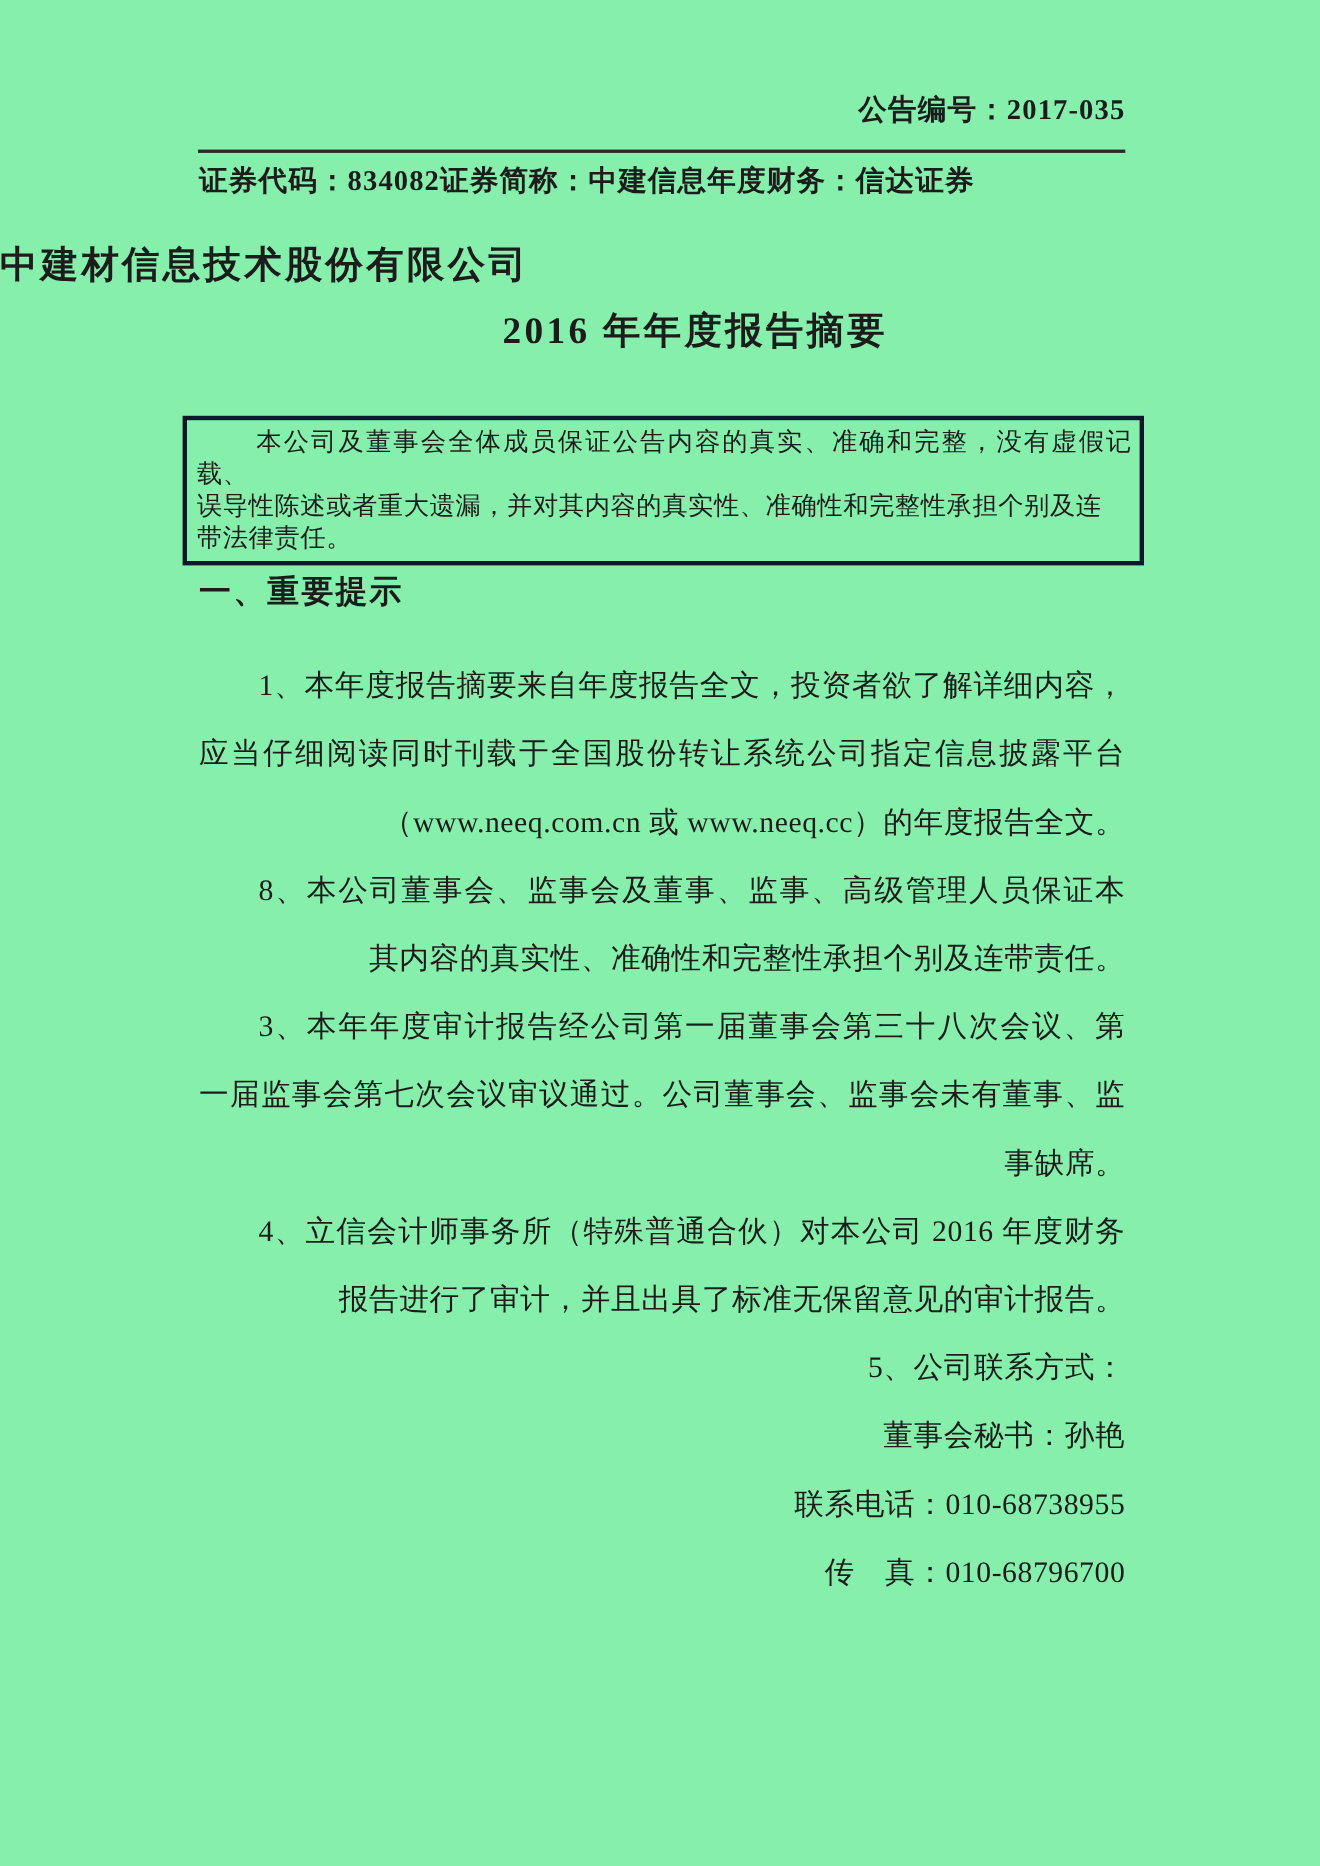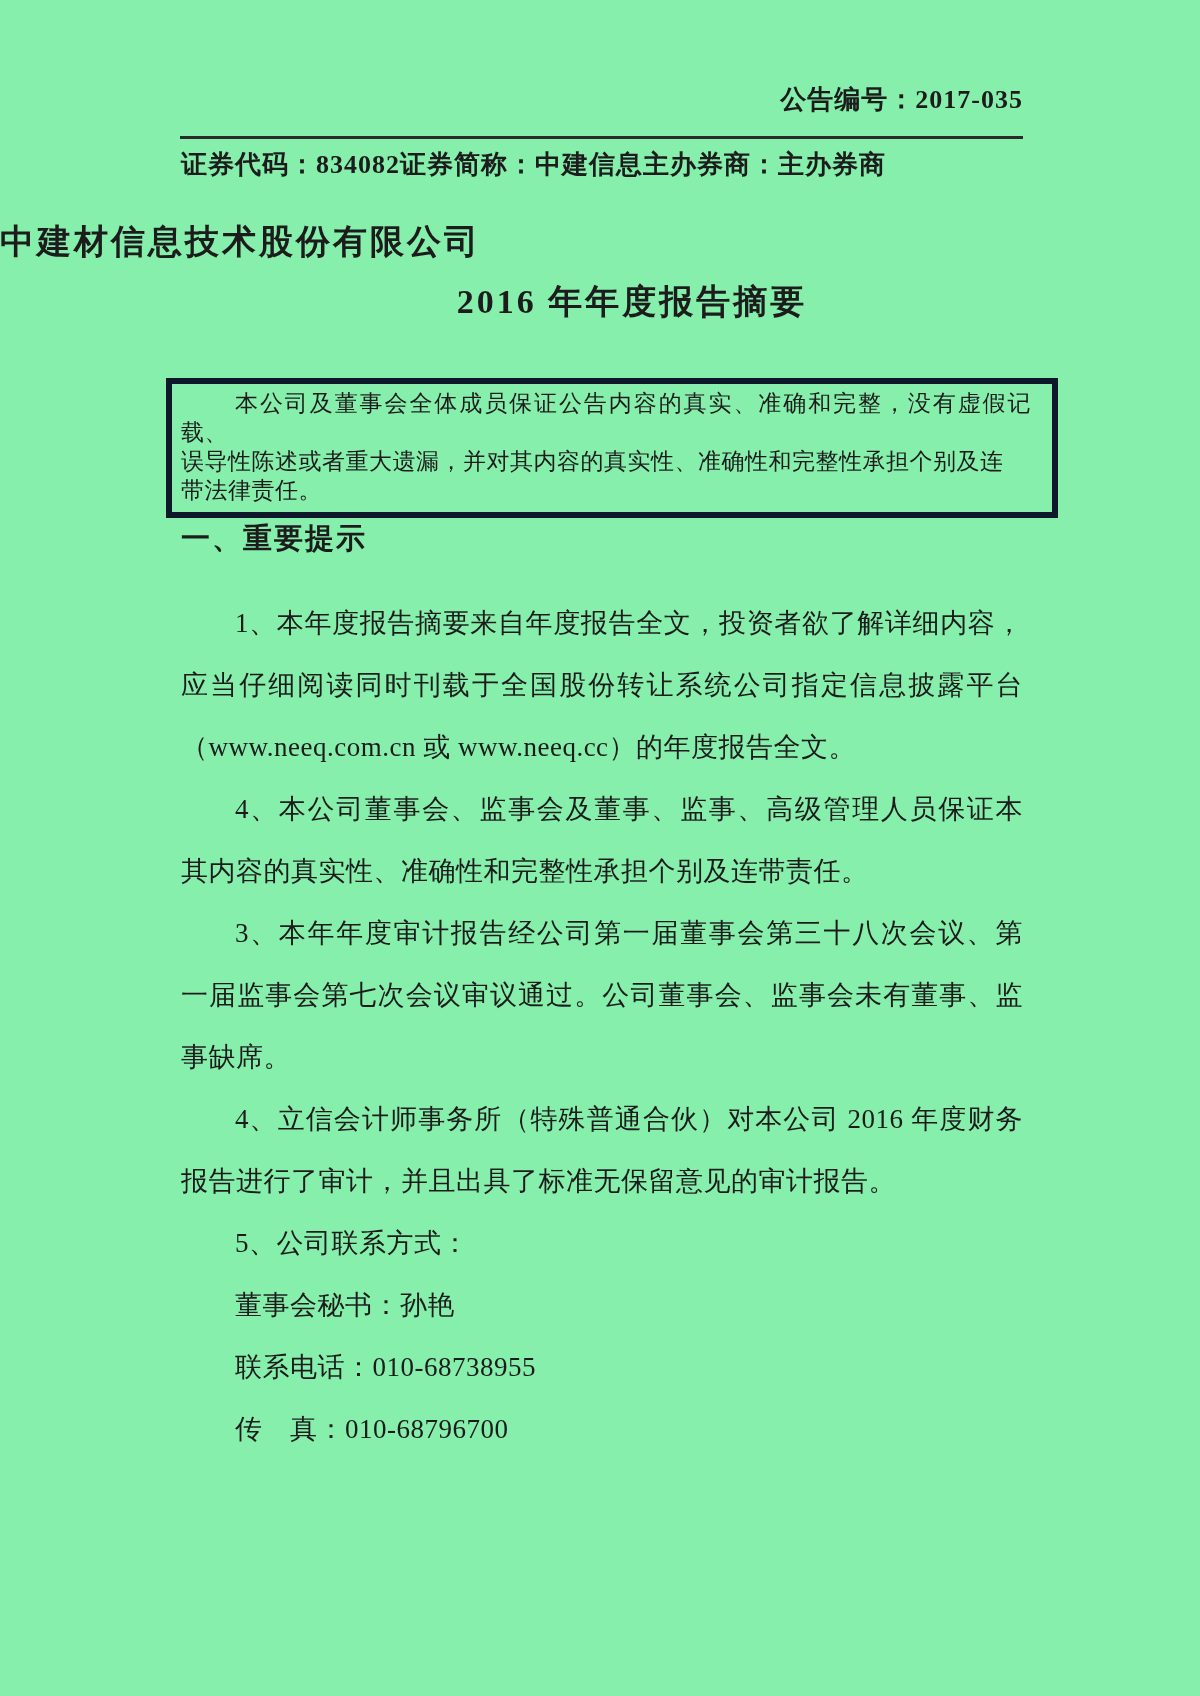--- a/index.html
+++ b/index.html
@@ -63,22 +63,22 @@
     line-height: 44px;
     font-weight: 700;
     letter-spacing: 3px;
     margin-left: 32px;
   }
   .disclaimer-box {
     position: absolute;
     top: 378px;
     left: 166px;
     width: 850px;
-    border: 6px solid #0f172a;
-    padding: 5px 21px 7px 9px;
+    border: 4px solid #0f172a;
+    padding: 5px 7px 7px 9px;
     font-size: 23px;
     line-height: 29px;
     letter-spacing: 0.5px;
   }
   .disclaimer-box .ln { text-align: justify; }
   .section-heading {
     position: absolute;
     top: 518px;
     left: 181px;
     font-size: 29px;
@@ -88,58 +88,58 @@
   }
   .body-text {
     position: absolute;
     top: 592px;
     left: 181px;
     width: 842px;
     font-size: 27px;
     line-height: 62px;
     letter-spacing: 0.5px;
   }
-  .ln { white-space: normal; }
+  .ln { white-space: normal; text-align: right; }
   .ind { text-indent: 54px; }
   .fill { text-align: justify; text-align-last: justify; }
 </style>
 </head>
 <body>
 
 <div class="page">
 
   <div class="announce">公告编号：2017-035</div>
 
   <div class="rule"></div>
 
   <div class="header-row">
     <span>证券代码：834082</span>
     <span>证券简称：中建信息</span>
-    <span>主办券商：主办券商</span>
+    <span>年度财务：信达证券</span>
   </div>
 
   <div class="title1">中建材信息技术股份有限公司</div>
 
   <div class="title2">2016 年年度报告摘要</div>
 
   <div class="disclaimer-box">
     <div class="ln ind">本公司及董事会全体成员保证公告内容的真实、准确和完整，没有虚假记载、</div>
     <div class="ln">误导性陈述或者重大遗漏，并对其内容的真实性、准确性和完整性承担个别及连</div>
     <div class="ln">带法律责任。</div>
   </div>
 
   <div class="section-heading">一、重要提示</div>
 
   <div class="body-text">
 
     <div class="ln ind fill">1、本年度报告摘要来自年度报告全文，投资者欲了解详细内容，</div>
     <div class="ln fill">应当仔细阅读同时刊载于全国股份转让系统公司指定信息披露平台</div>
     <div class="ln">（www.neeq.com.cn 或 www.neeq.cc）的年度报告全文。</div>
 
-    <div class="ln ind fill">4、本公司董事会、监事会及董事、监事、高级管理人员保证本</div>
+    <div class="ln ind fill">8、本公司董事会、监事会及董事、监事、高级管理人员保证本</div>
     <div class="ln">其内容的真实性、准确性和完整性承担个别及连带责任。</div>
 
     <div class="ln ind fill">3、本年年度审计报告经公司第一届董事会第三十八次会议、第</div>
     <div class="ln fill">一届监事会第七次会议审议通过。公司董事会、监事会未有董事、监</div>
     <div class="ln">事缺席。</div>
 
     <div class="ln ind fill">4、立信会计师事务所（特殊普通合伙）对本公司 2016 年度财务</div>
     <div class="ln">报告进行了审计，并且出具了标准无保留意见的审计报告。</div>
 
     <div class="ln ind">5、公司联系方式：</div>

